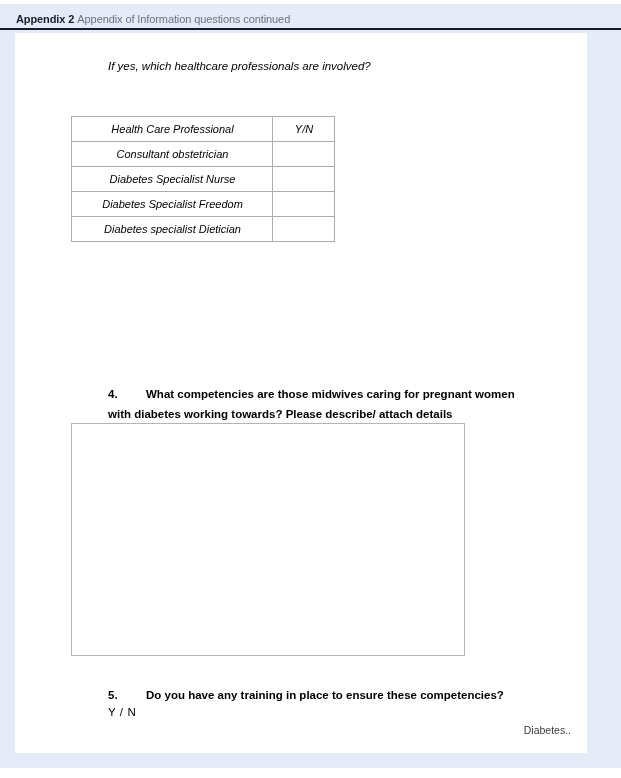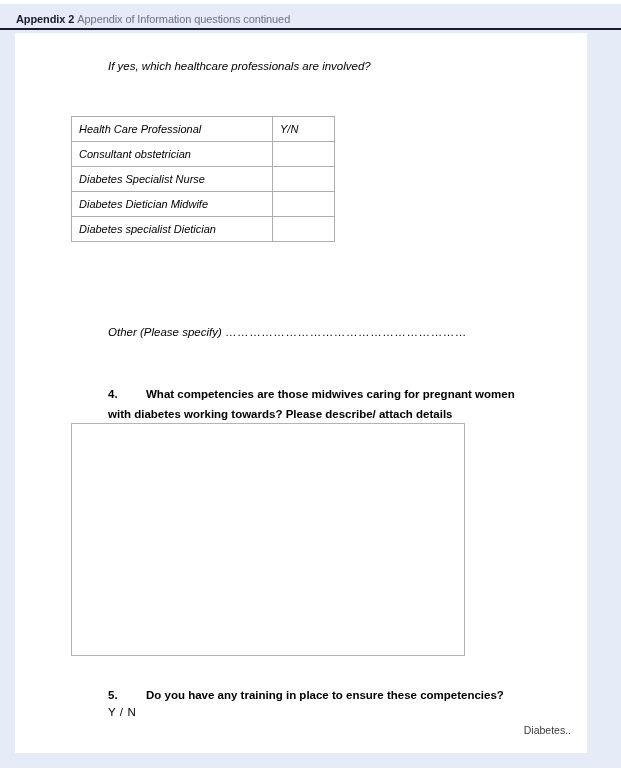--- a/index.html
+++ b/index.html
@@ -110,21 +110,21 @@
   }
   .hcp-table td,
   .hcp-table th {
     border: 1px solid #adadad;
     padding: 6px 6px 6px 7px;
     height: 18px;
     vertical-align: top;
     font-size: 11px;
     font-style: italic;
     font-weight: 500;
-    text-align: left;
+    text-align: center;
     box-sizing: border-box;
   }
   .hcp-table .col-name { width: 201px; }
   .hcp-table .col-yn   { width: 62px; }
 
   
   .other-line {
     position: absolute;
     left: 93px;
     top: 293px;
@@ -221,34 +221,30 @@
         <tbody>
           <tr>
             <td class="col-name">Consultant obstetrician</td>
             <td class="col-yn"></td>
           </tr>
           <tr>
             <td class="col-name">Diabetes Specialist Nurse</td>
             <td class="col-yn"></td>
           </tr>
           <tr>
-            <td class="col-name">Diabetes Dietician Midwife</td>
+            <td class="col-name">Diabetes Specialist Freedom</td>
             <td class="col-yn"></td>
           </tr>
           <tr>
             <td class="col-name">Diabetes specialist Dietician</td>
             <td class="col-yn"></td>
           </tr>
         </tbody>
       </table>
 
-      <div class="other-line">
-        <span>Other (Please specify)</span>
-        <span class="dots">……………………………………………………</span>
-      </div>
 
       <div class="q4">
         <span class="num">4.</span><span>What competencies are those midwives caring for pregnant women with diabetes working towards?  Please describe/ attach details</span>
       </div>
 
       <div class="answer-box"></div>
 
       <div class="q5">
         <span class="num">5.</span><span>Do you have any training in place to ensure these competencies?</span>
       </div>

